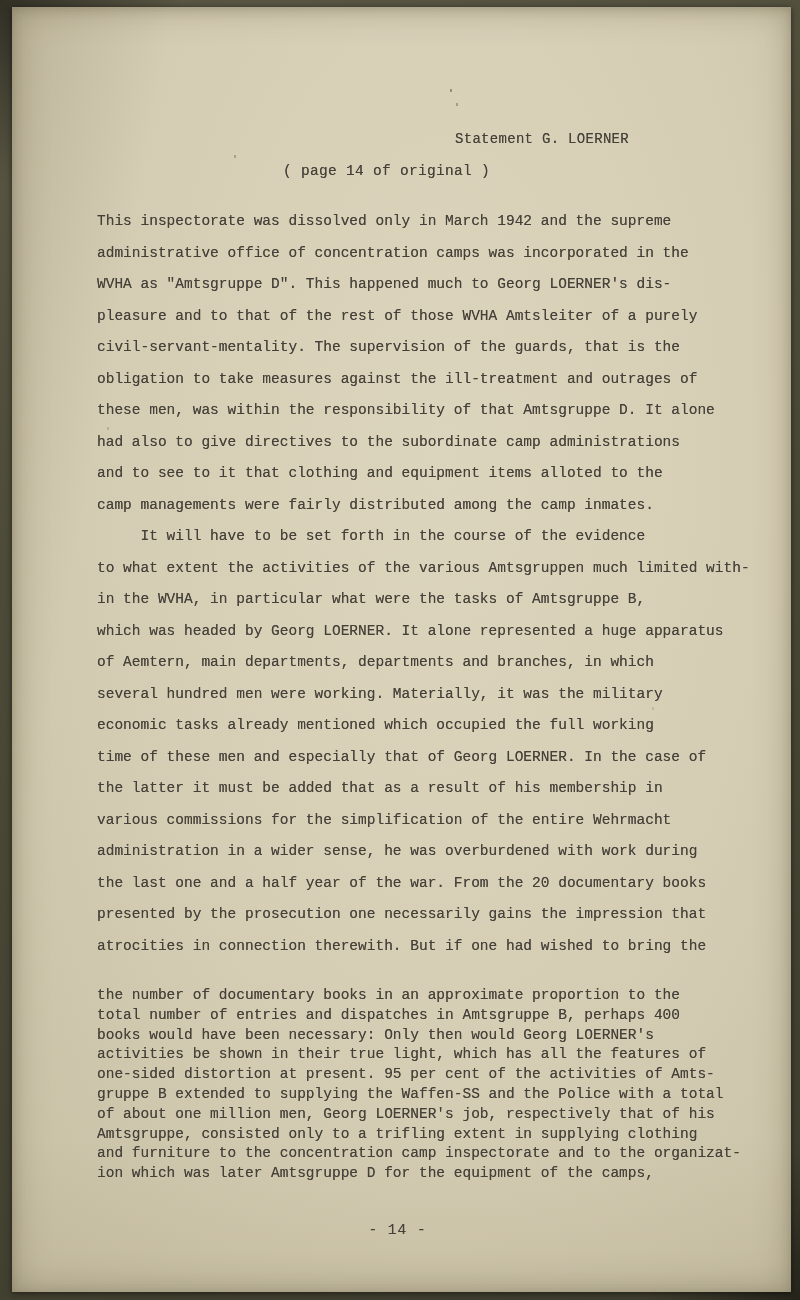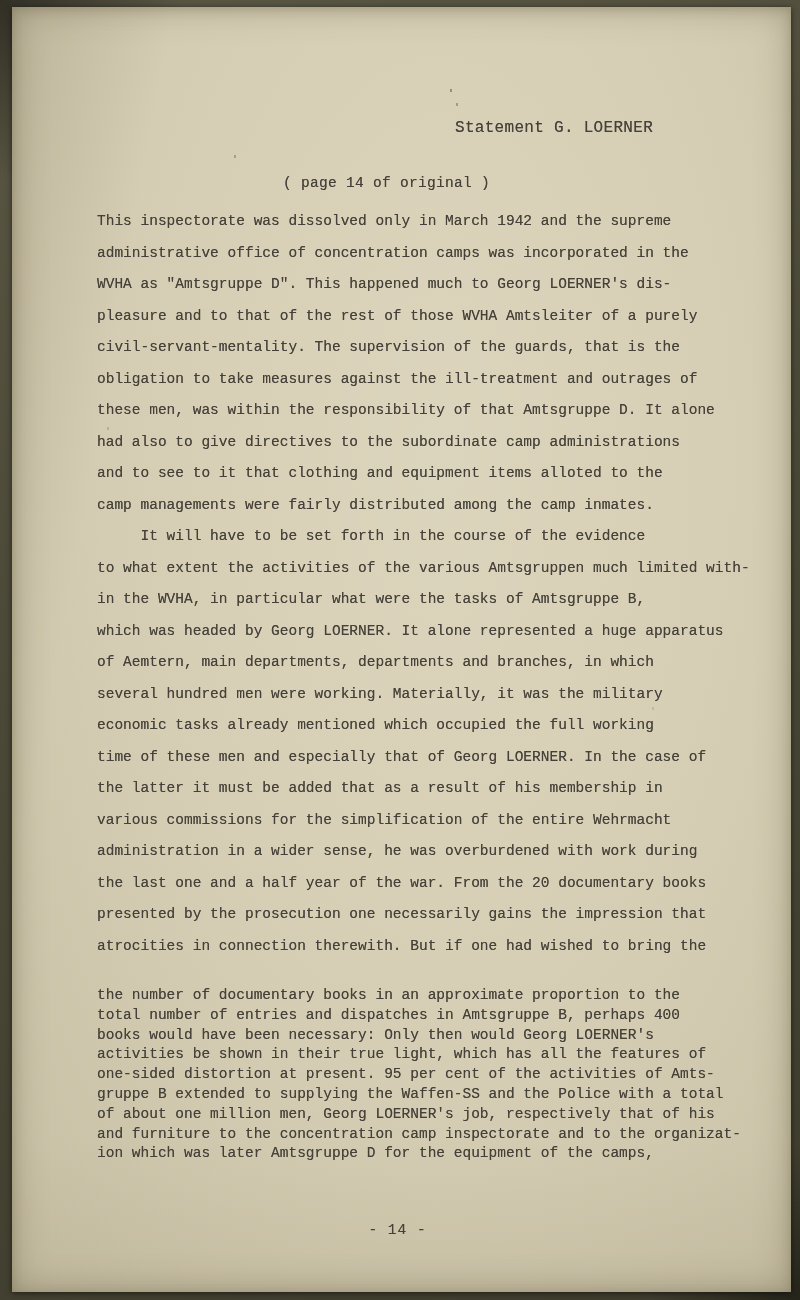--- a/index.html
+++ b/index.html
@@ -40,29 +40,29 @@
   }
   .paper, .paper * {
     color: #45413a;
   }
   .doc-text {
     text-shadow: 0 0 0.6px rgba(72,66,55,0.65);
   }
   .header-title {
     position: absolute;
     left: 443px;
-    top: 112px;
-    font-size: 16px;
+    top: 124px;
+    font-size: 14px;
     letter-spacing: 0.3px;
     white-space: pre;
   }
   .header-subtitle {
     position: absolute;
     left: 271px;
-    top: 168px;
+    top: 156px;
     font-size: 14.5px;
     letter-spacing: 0.3px;
     white-space: pre;
   }
   .body-text {
     position: absolute;
     left: 85px;
     top: 199px;
     width: 665px;
     font-size: 14.5px;
@@ -146,20 +146,21 @@
           <div class="line">atrocities in connection therewith. But if one had wished to bring the</div>
         </div>
       <div class="para para-single">
           <div class="line">the number of documentary books in an approximate proportion to the</div>
           <div class="line">total number of entries and dispatches in Amtsgruppe B, perhaps 400</div>
           <div class="line">books would have been necessary: Only then would Georg LOERNER's</div>
           <div class="line">activities be shown in their true light, which has all the features of</div>
           <div class="line">one-sided distortion at present. 95 per cent of the activities of Amts-</div>
           <div class="line">gruppe B extended to supplying the Waffen-SS and the Police with a total</div>
           <div class="line">of about one million men, Georg LOERNER's job, respectively that of his</div>
+          <div class="line">Amtsgruppe, consisted only to a trifling extent in supplying clothing</div>
           <div class="line">and furniture to the concentration camp inspectorate and to the organizat-</div>
           <div class="line">ion which was later Amtsgruppe D for the equipment of the camps,</div>
         </div>
     </div>
 
     <div class="footer-page-number doc-text">- 14 -</div>
 
   </div>
 </div>
 

